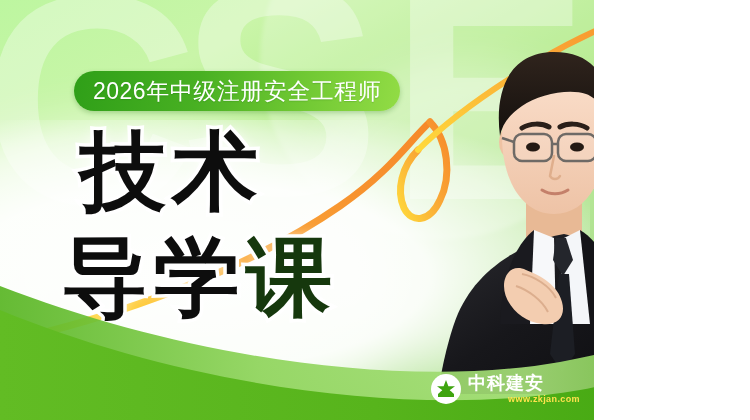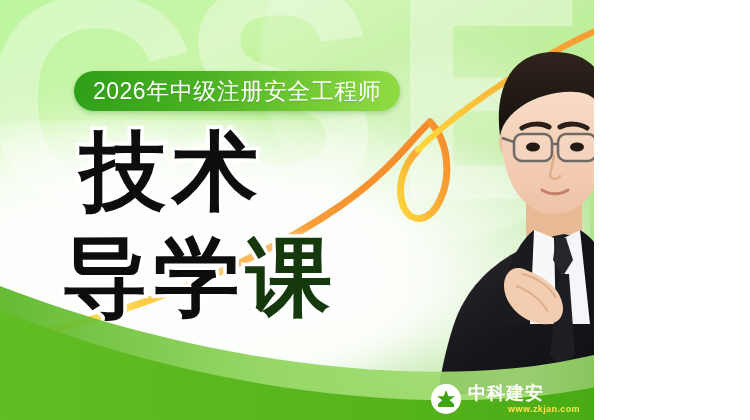--- a/index.html
+++ b/index.html
@@ -95,21 +95,21 @@
   }
 
   
   #person{position:absolute;left:430px;top:24px;width:310px;height:370px;}
 
   
   #waves{position:absolute;left:0;bottom:0;width:750px;height:150px;}
 
   
   #logo{
-    position:absolute;right:14px;bottom:6px;
+    position:absolute;right:14px;bottom:16px;
     display:flex;align-items:center;gap:7px;
   }
   #logo-mark{
     width:30px;height:30px;border-radius:50%;background:#ffffff;
     display:flex;align-items:center;justify-content:center;flex:none;
   }
   #logo-text{display:flex;flex-direction:column;line-height:1;}
   #logo-name{color:#ffffff;font-size:18px;font-weight:700;letter-spacing:1px;}
   #logo-url{color:#ffe24d;font-size:9px;font-weight:700;letter-spacing:.4px;margin-top:3px;margin-left:40px;}
 </style>

